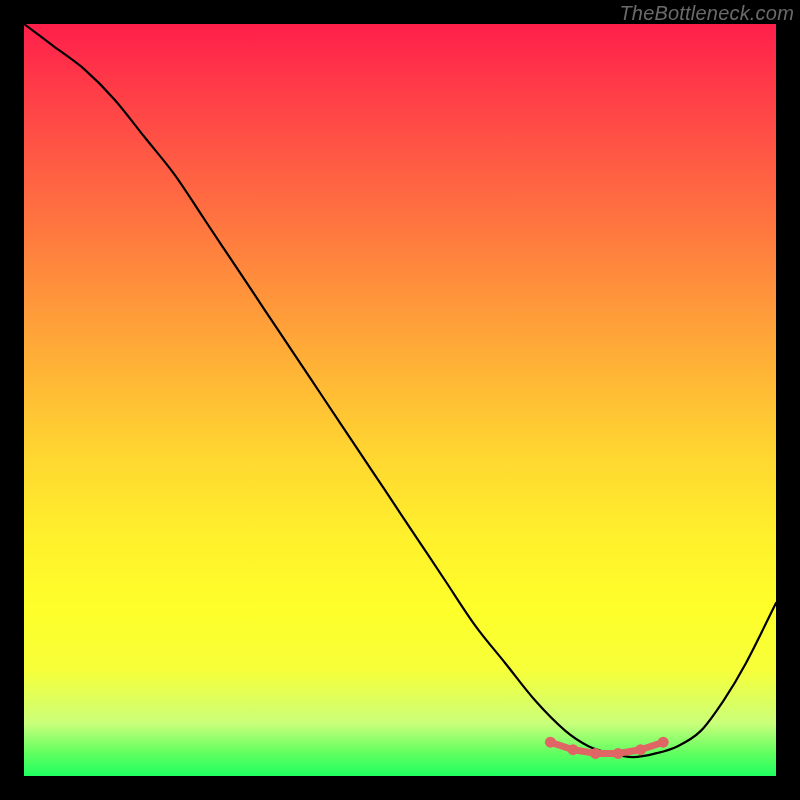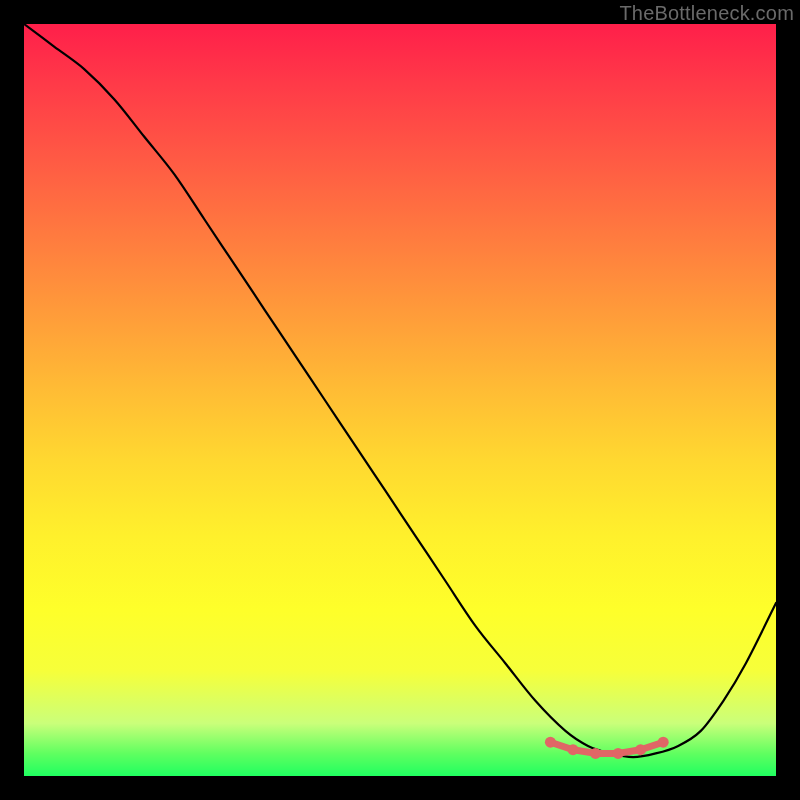--- a/index.html
+++ b/index.html
@@ -52,20 +52,21 @@
   }
   .watermark {
     position: absolute;
     top: 2px;
     right: 6px;
     color: #6a6a6a;
     font-size: 20px;
     letter-spacing: 0.2px;
     font-weight: 500;
     user-select: none;
+    font-style: italic;
   }
 </style>
 </head>
 <body>
 
 <div class="frame">
   <div class="plot"></div>
   <svg class="curve" viewBox="0 0 752 752" preserveAspectRatio="none">
     <path id="main-curve" fill="none" stroke="#000" stroke-width="2.2" stroke-linejoin="round" stroke-linecap="round" d="M 0.0 0.0 C 5.0 3.8, 20.1 15.0, 30.1 22.6 C 40.1 30.1, 50.1 36.3, 60.2 45.1 C 70.2 53.9, 80.2 63.9, 90.2 75.2 C 100.3 86.5, 110.3 100.3, 120.3 112.8 C 130.3 125.3, 140.4 136.6, 150.4 150.4 C 160.4 164.2, 170.5 180.5, 180.5 195.5 C 190.5 210.6, 200.5 225.6, 210.6 240.6 C 220.6 255.7, 230.6 270.7, 240.6 285.8 C 250.7 300.8, 260.7 315.8, 270.7 330.9 C 280.7 345.9, 290.8 361.0, 300.8 376.0 C 310.8 391.0, 320.9 406.1, 330.9 421.1 C 340.9 436.2, 350.9 451.2, 361.0 466.2 C 371.0 481.3, 381.0 496.3, 391.0 511.4 C 401.1 526.4, 411.1 541.4, 421.1 556.5 C 431.1 571.5, 441.2 587.8, 451.2 601.6 C 461.2 615.4, 471.3 626.7, 481.3 639.2 C 491.3 651.7, 501.3 665.5, 511.4 676.8 C 521.4 688.1, 532.7 699.4, 541.4 706.9 C 550.2 714.4, 556.5 718.2, 564.0 721.9 C 571.5 725.7, 579.0 727.6, 586.6 729.4 C 594.1 731.3, 601.6 733.2, 609.1 733.2 C 616.6 733.2, 624.2 731.3, 631.7 729.4 C 639.2 727.6, 646.7 725.7, 654.2 721.9 C 661.8 718.2, 669.3 714.4, 676.8 706.9 C 684.3 699.4, 691.8 688.1, 699.4 676.8 C 706.9 665.5, 713.1 655.5, 721.9 639.2 C 730.7 622.9, 747.0 589.1, 752.0 579.0"></path>
     <g id="markers">

